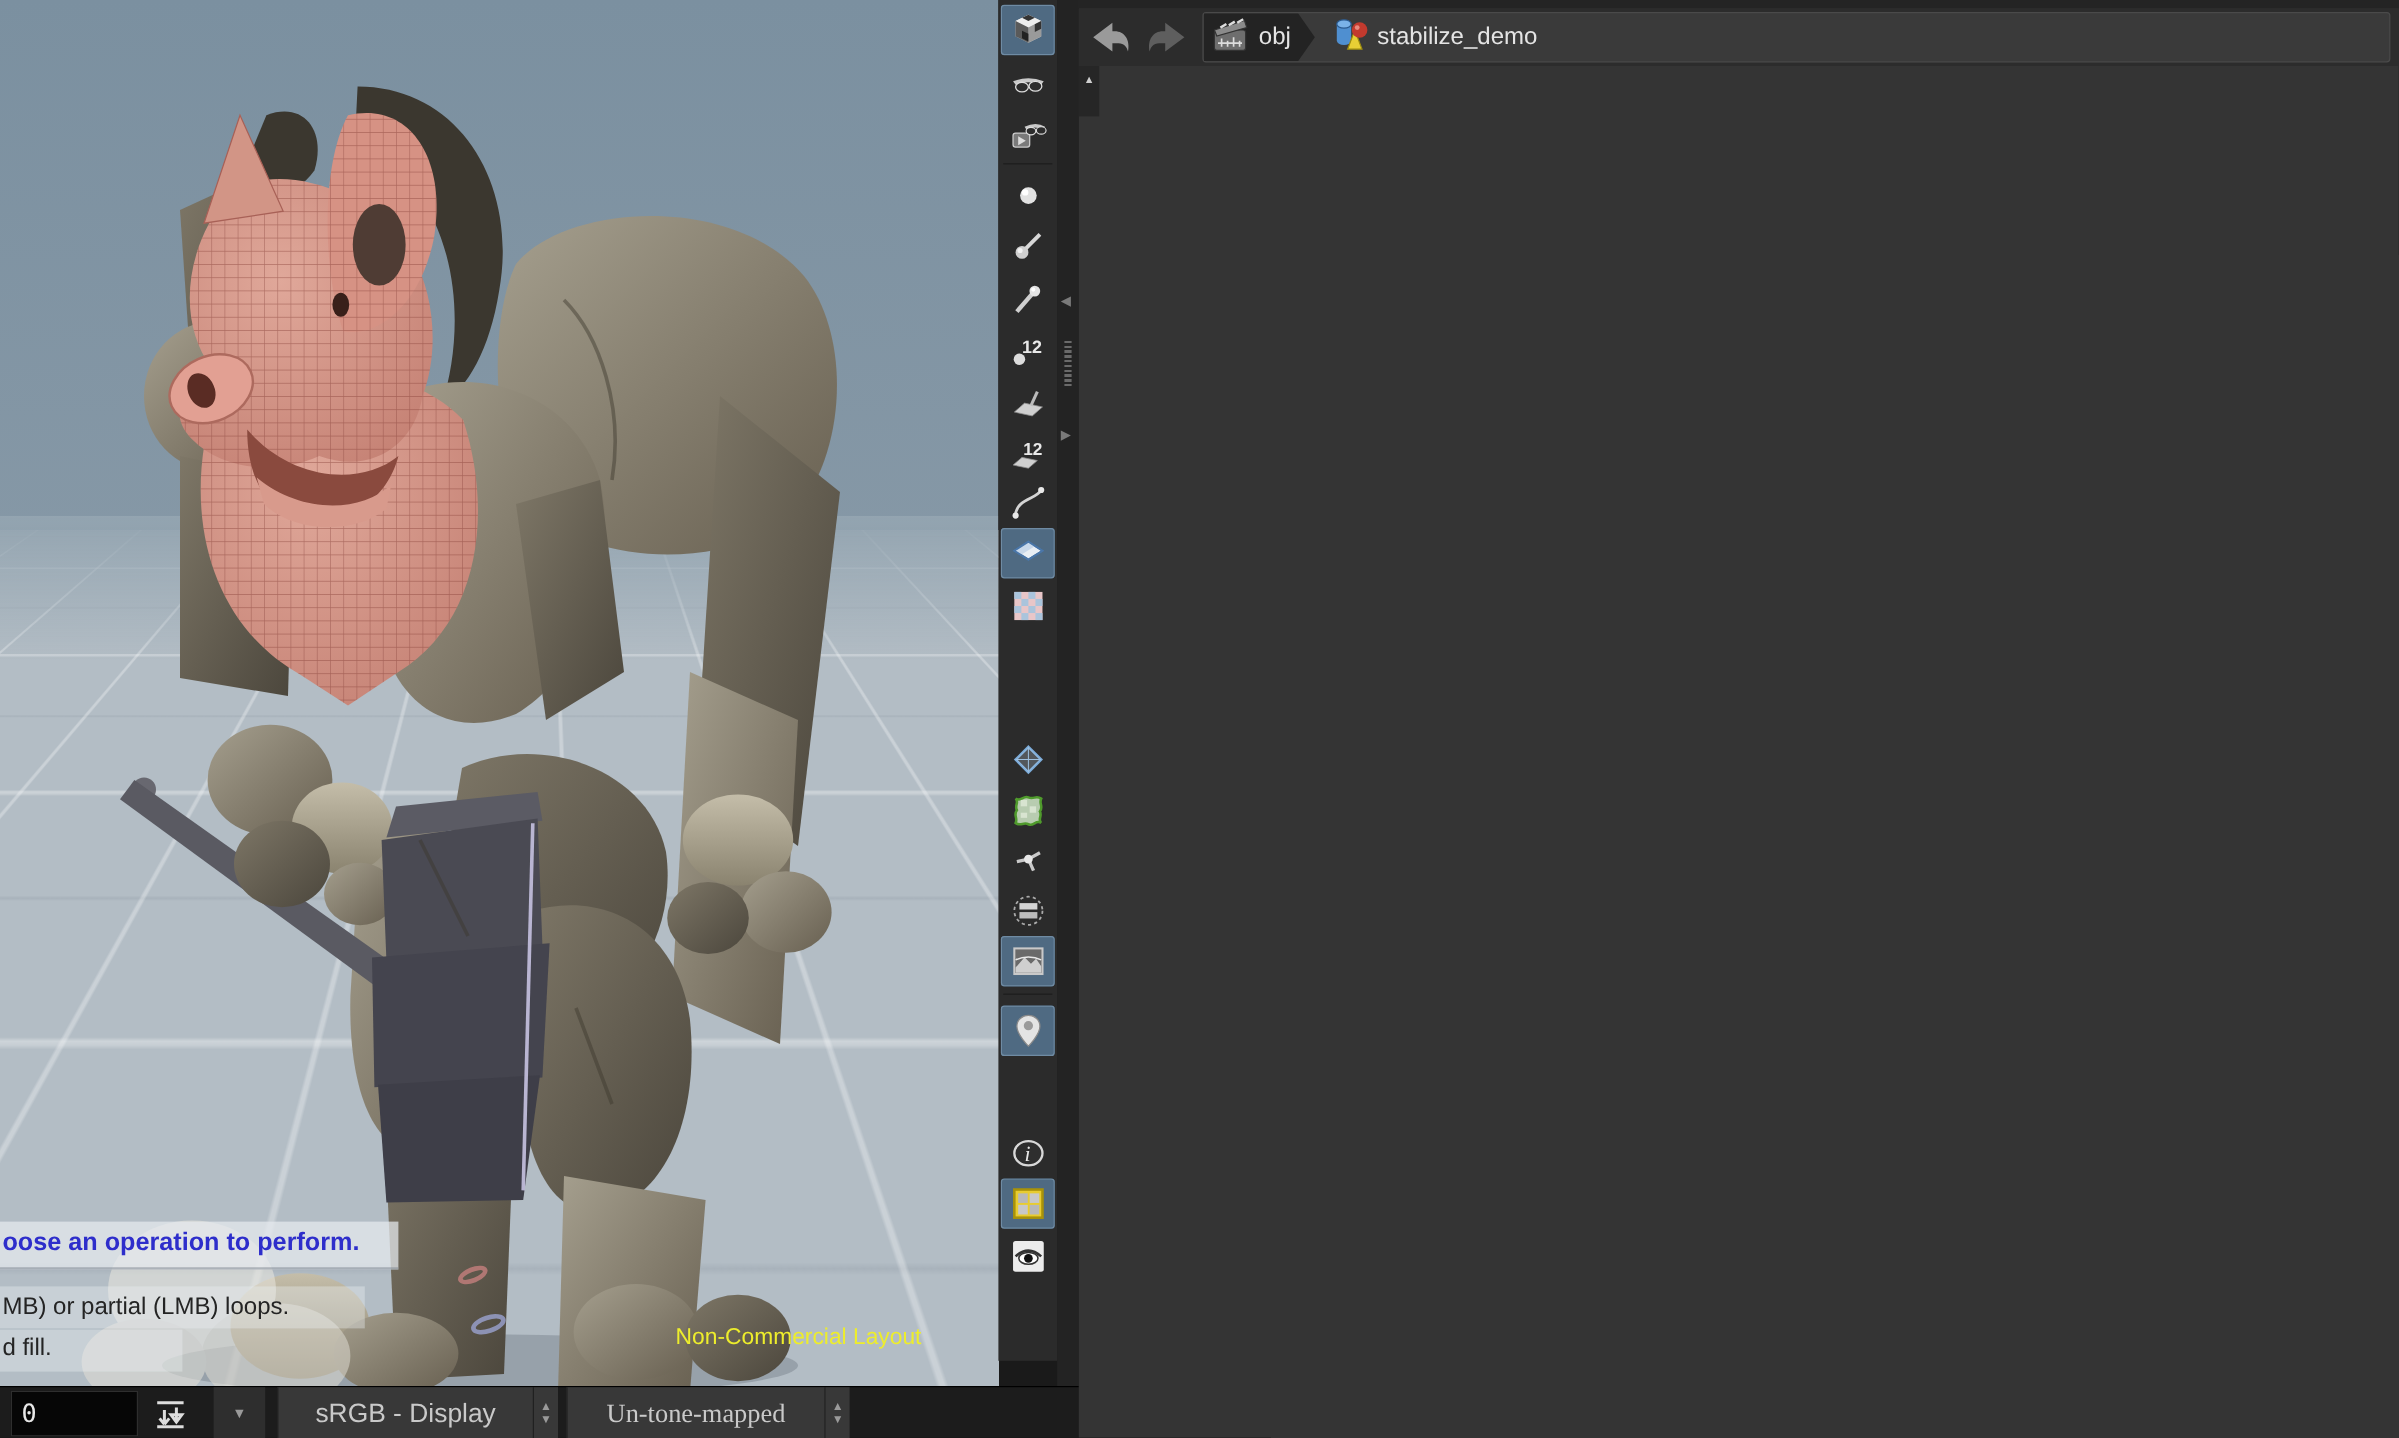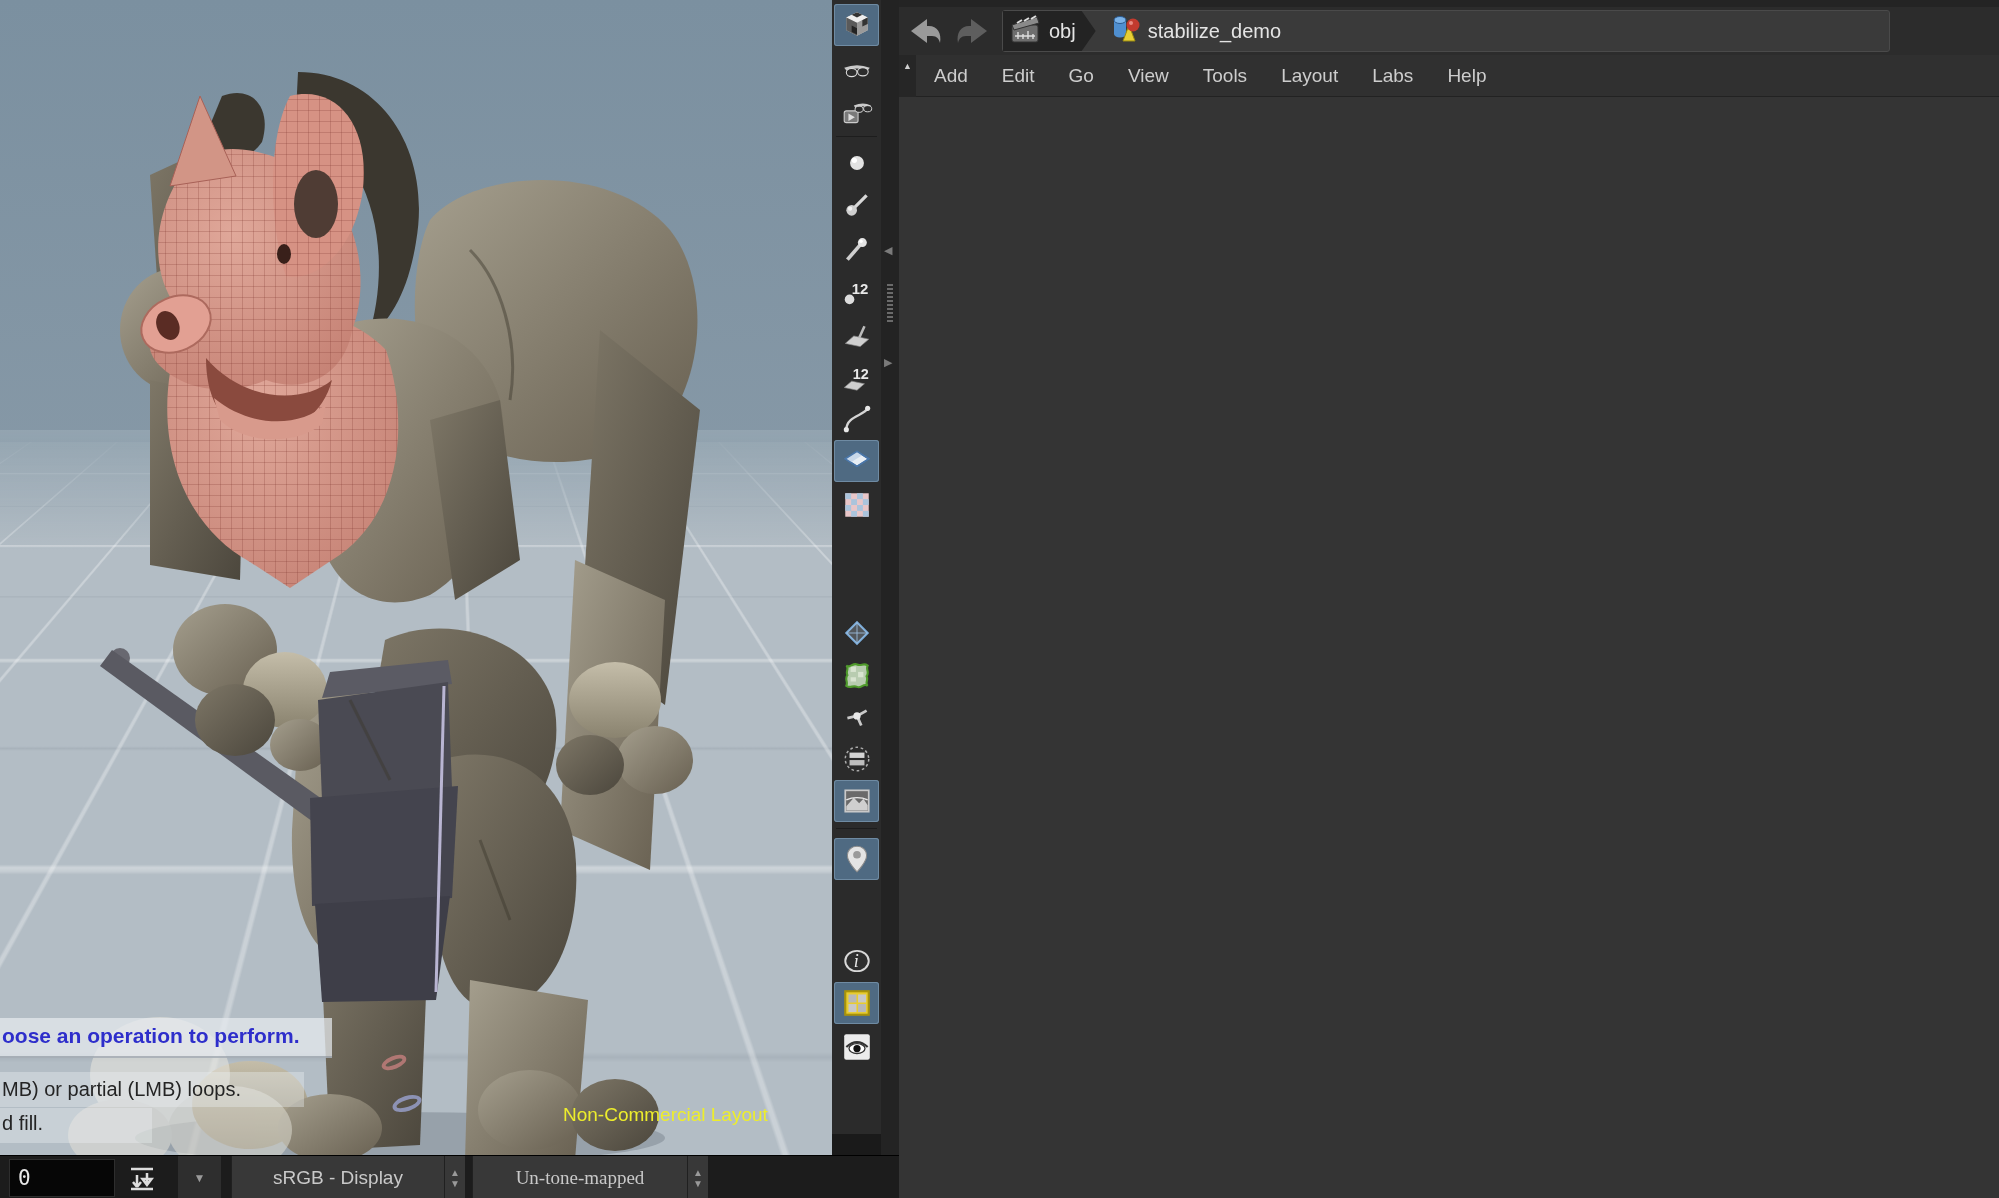--- a/index.html
+++ b/index.html
@@ -43,31 +43,31 @@
     background:repeating-linear-gradient(0deg,#6a6a6a 0 2px,transparent 2px 4px); }
 
   
   #bottombar { position:absolute; left:0; top:1155px; width:899px; height:43px; background:#1c1c1c; border-top:1px solid #000; }
   .bb-frame { position:absolute; left:9px; top:3px; width:106px; height:38px; background:#060606;
     border:1px solid #2e2e2e; color:#e8e8e8; font-family:"DejaVu Sans Mono",monospace; font-size:21px;
     display:flex; align-items:center; padding-left:8px; }
   .bb-icon { position:absolute; top:3px; width:42px; height:38px; display:flex; align-items:center; justify-content:center; }
   .bb-drop { position:absolute; left:178px; top:0; width:43px; height:43px; background:#2e2e2e;
     display:flex; align-items:center; justify-content:center; color:#9a9a9a; font-size:12px; }
-  .bb-select { position:absolute; top:0; height:43px; background:#383838; color:#c9c9c9; font-size:19px;
+  .bb-select { position:absolute; top:0; height:43px; background:#383838; color:#c9c9c9; font-size:22px;
     display:flex; align-items:center; justify-content:center; border-left:1px solid #202020; border-right:1px solid #202020; }
   .bb-spin { position:absolute; top:0; height:43px; width:20px; background:#383838; color:#9a9a9a;
     display:flex; flex-direction:column; align-items:center; justify-content:center; font-size:10px; line-height:11px; }
 
   
   #network { position:absolute; left:899px; top:0; width:1100px; height:1198px; background:#343434; }
   #net-topstrip { position:absolute; left:0; top:0; width:1100px; height:7px; background:#242424; }
   #pathbar { position:absolute; left:0; top:7px; width:1100px; height:48px; background:#2c2c2c; }
   .nav-arrow { position:absolute; top:9px; width:38px; height:30px; }
-  #pathfield { position:absolute; left:103px; top:3px; width:888px; height:42px; background:#3a3a3a;
+  #pathfield { position:absolute; left:103px; top:3px; width:990px; height:42px; background:#3a3a3a;
     border:1px solid #4a4a4a; border-radius:3px; display:flex; align-items:center; }
   #objchip { position:relative; height:40px; background:#232323; display:flex; align-items:center;
     padding:0 6px 0 6px; clip-path:polygon(0 0, calc(100% - 14px) 0, 100% 50%, calc(100% - 14px) 100%, 0 100%); padding-right:20px; }
   .crumb-label { color:#e4e4e4; font-size:20px; margin-left:6px; white-space:nowrap; }
   #menubar { position:absolute; left:0; top:55px; width:1100px; height:42px; background:#303030; border-bottom:1px solid #222; }
   #pane-max { position:absolute; left:0; top:55px; width:17px; height:42px; background:#262626;
     color:#cfcfcf; font-size:9px; display:flex; align-items:flex-start; justify-content:center; padding-top:6px; }
   #menu-items { position:absolute; left:35px; top:0; height:42px; display:flex; column-gap:34px; align-items:center; }
   .menu-item { color:#cdcdcd; font-size:19px; white-space:nowrap; }
   #graph { position:absolute; left:-899px; top:0; width:1999px; height:1198px; }
@@ -420,32 +420,20 @@
             <ellipse cx="14" cy="9" rx="6" ry="3.5" fill="#7ab2e8" stroke="#2a5a90"></ellipse>
             <path d="M17 30 L23 14 L29 30 Z" fill="#e8cf35" stroke="#9a8a10"></path>
             <circle cx="27" cy="14" r="6.5" fill="#c23a2e"></circle>
             <circle cx="25" cy="12" r="2" fill="#e88a80"></circle>
           </svg>
         </span>
         <span class="crumb-label">stabilize_demo</span>
       </div>
     </div>
 
-    <div id="menubar">
-      <div id="menu-items">
-          <div class="menu-item">Add</div>
-          <div class="menu-item">Edit</div>
-          <div class="menu-item">Go</div>
-          <div class="menu-item">View</div>
-          <div class="menu-item">Tools</div>
-          <div class="menu-item">Layout</div>
-          <div class="menu-item">Labs</div>
-          <div class="menu-item">Help</div>
-        </div>
-    </div>
     <div id="pane-max">▲</div>
 
     <div id="graph" style="position:absolute; top:97px; left:0; width:1100px; height:1101px; overflow:hidden;">
       <div style="position:absolute; left:899px; top:-97px; width:1999px; height:1198px;">
 
         <svg id="wires" width="1999" height="1198">
             <path d="M1272 178 L1272 191 Q1272 204 1290 204 L1561 204 Q1579 204 1579 217.5 L1579 231" fill="none" stroke="#6d92ba" stroke-width="1.7"></path>
             <path d="M1272 178 L1258.7529131972503 193.3666206911896 Q1247 207 1244.1926736774858 224.77973337592323 L1243.8073263225142 227.22026662407677 Q1241 245 1241 263 L1241 720" fill="none" stroke="#6d92ba" stroke-width="1.7"></path>
             <path d="M1579 277 L1579 288.5 Q1579 300 1592.5 306 L1592.5 306 Q1606 312 1606 322.5 L1606 333" fill="none" stroke="#6d92ba" stroke-width="1.7"></path>
             <path d="M1606 379 L1606 388 Q1606 397 1624 397 L1723 397 Q1741 397 1741 408 L1741 419" fill="none" stroke="#6d92ba" stroke-width="1.7"></path>

